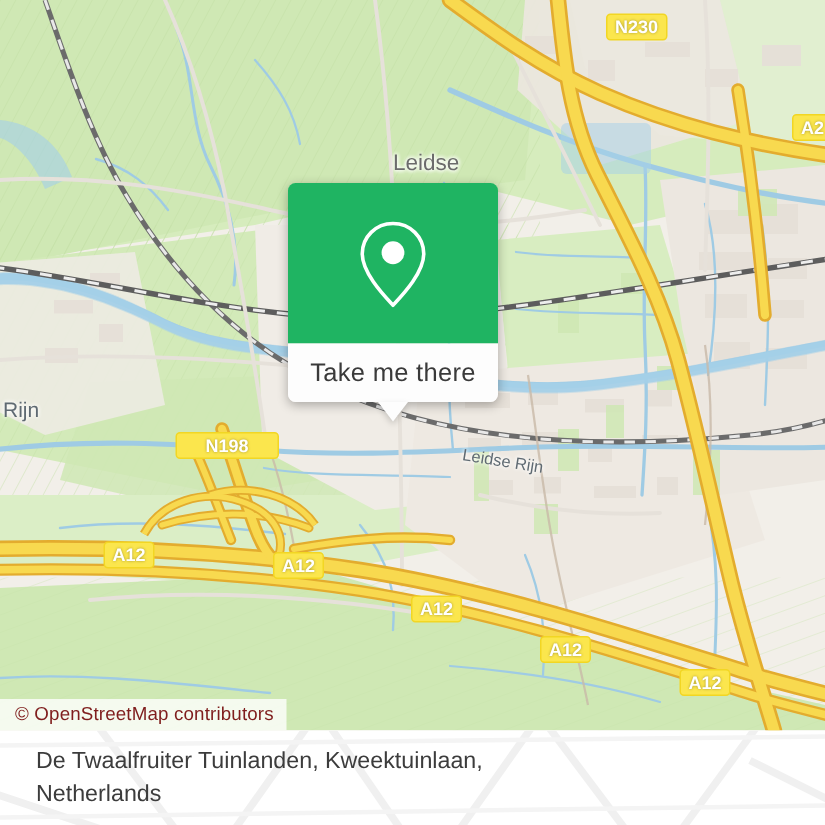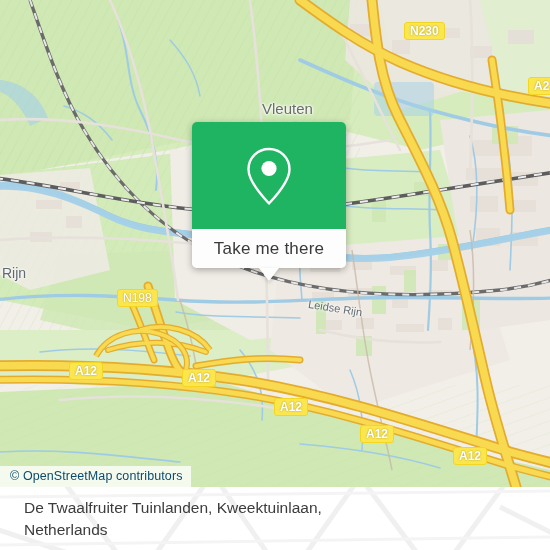--- a/index.html
+++ b/index.html
@@ -12,27 +12,27 @@
 
   
   .map{position:absolute;left:0;top:0;width:550px;height:487px;overflow:hidden;background:#f2efe9;}
   .map svg{position:absolute;left:0;top:0;display:block;}
 
   
   .attrib{
     position:absolute;left:0;top:466px;
     background:rgba(255,255,255,0.78);
     padding:3px 8px 4px 10px;
-    font-size:12.5px;color:#0c4a6e;letter-spacing:.1px;
+    font-size:12.5px;color:#7f1d1d;letter-spacing:.1px;
     white-space:nowrap;
   }
 
   
   .card{
-    position:absolute;left:192px;top:122px;width:154px;
+    position:absolute;left:192px;top:122px;width:140px;
     border-radius:5px;
     box-shadow:0 2px 7px rgba(0,0,0,.30);
     overflow:visible;
   }
   .card-top{
     background:#1fb462;height:107px;border-radius:5px 5px 0 0;
     display:flex;align-items:center;justify-content:center;
   }
   .card-bottom{
     background:#fdfdfd;height:39px;border-radius:0 0 5px 5px;
@@ -243,32 +243,32 @@
       <g fill="none" stroke="#e3ac2e" stroke-width="6">
         <path d="M96,356 C108,334 136,326 160,334 C182,341 190,356 186,370"></path>
         <path d="M140,330 C166,322 196,330 210,350"></path>
       </g>
       <g fill="none" stroke="#f8d94f" stroke-width="3.6">
         <path d="M96,356 C108,334 136,326 160,334 C182,341 190,356 186,370"></path>
         <path d="M140,330 C166,322 196,330 210,350"></path>
       </g>
     </svg>
 
-    <div style="position:absolute;left:262px;top:100px;font-size:15px;color:#6b6b6b;text-shadow:0 0 3px #fff,0 0 3px #fff,0 0 3px #fff;">Vleuten</div>
+    <div style="position:absolute;left:262px;top:100px;font-size:15px;color:#6b6b6b;text-shadow:0 0 3px #fff,0 0 3px #fff,0 0 3px #fff;">Leidse</div>
     <div style="position:absolute;left:308px;top:302px;font-size:11px;color:#5f6a72;transform:rotate(9deg);text-shadow:0 0 3px #fff,0 0 3px #fff;">Leidse Rijn</div>
     <div style="position:absolute;left:2px;top:265px;font-size:14px;color:#5f6a72;text-shadow:0 0 3px #fff,0 0 3px #fff;">Rijn</div>
 
-    <div style="position:absolute;left:404px;top:21px;">
+    <div style="position:absolute;left:404px;top:9px;">
       <span style="display:inline-block;background:#fbe64d;border:1.5px solid #f2d623;border-radius:3px;color:#fff;font-size:12px;font-weight:bold;padding:1px 5px;text-shadow:0 0 2px rgba(0,0,0,.35);">N230</span>
     </div>
     <div style="position:absolute;left:528px;top:76px;">
       <span style="display:inline-block;background:#fbe64d;border:1.5px solid #f2d623;border-radius:3px;color:#fff;font-size:12px;font-weight:bold;padding:1px 5px;text-shadow:0 0 2px rgba(0,0,0,.35);">A2</span>
     </div>
     <div style="position:absolute;left:117px;top:288px;">
-      <span style="display:inline-block;background:#fbe64d;border:1.5px solid #f2d623;border-radius:3px;color:#fff;font-size:12px;font-weight:normal;padding:1px 5px;text-shadow:0 0 2px rgba(0,0,0,.35);">N198</span>
+      <span style="display:inline-block;background:#fbe64d;border:1.5px solid #f2d623;border-radius:3px;color:#fff;font-size:12px;font-weight:bold;padding:1px 19px;text-shadow:0 0 2px rgba(0,0,0,.35);">N198</span>
     </div>
     <div style="position:absolute;left:69px;top:361px;">
       <span style="display:inline-block;background:#fbe64d;border:1.5px solid #f2d623;border-radius:3px;color:#fff;font-size:12px;font-weight:bold;padding:1px 5px;text-shadow:0 0 2px rgba(0,0,0,.35);">A12</span>
     </div>
     <div style="position:absolute;left:182px;top:368px;">
       <span style="display:inline-block;background:#fbe64d;border:1.5px solid #f2d623;border-radius:3px;color:#fff;font-size:12px;font-weight:bold;padding:1px 5px;text-shadow:0 0 2px rgba(0,0,0,.35);">A12</span>
     </div>
     <div style="position:absolute;left:274px;top:397px;">
       <span style="display:inline-block;background:#fbe64d;border:1.5px solid #f2d623;border-radius:3px;color:#fff;font-size:12px;font-weight:bold;padding:1px 5px;text-shadow:0 0 2px rgba(0,0,0,.35);">A12</span>
     </div>

